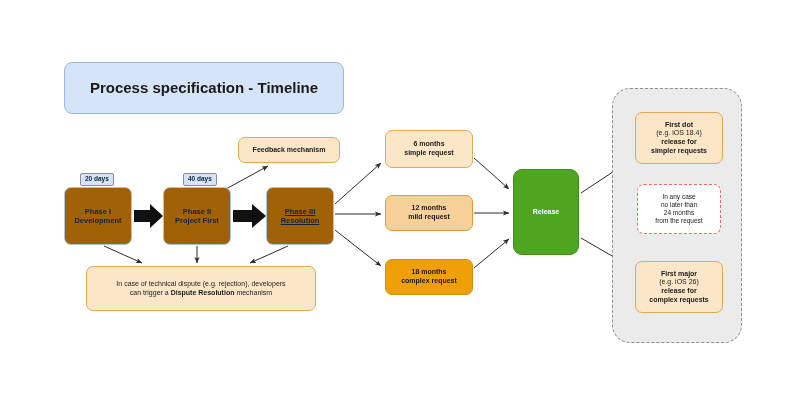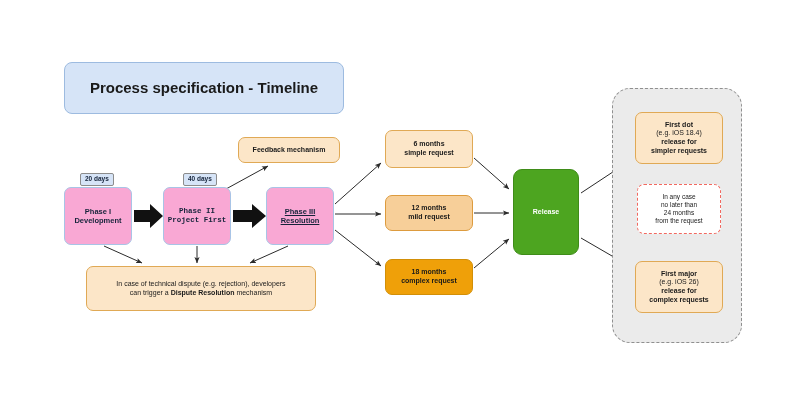--- a/index.html
+++ b/index.html
@@ -44,29 +44,29 @@
     border: 1px solid #9dbbe0;
     border-radius: 8px;
     font-size: 15px;
     font-weight: bold;
     color: #1a1a1a;
   }
 
   
   .phase {
     width: 68px; height: 58px;
-    background: #f9a8d4;
+    background: #a16207;
     border: 1px solid #a8c4e6;
     border-radius: 7px;
     font-size: 7.5px;
     font-weight: bold;
     color: #15233a;
   }
   #phase-1 { left: 64px;  top: 187px; }
-  #phase-2 { left: 163px; top: 187px; font-family: Liberation Mono, monospace; }
+  #phase-2 { left: 163px; top: 187px; }
   #phase-3 { left: 266px; top: 187px; text-decoration: underline; }
 
   
   .day-badge {
     height: 13px;
     padding: 0 4px;
     background: #d6e4f7;
     border: 1px solid #8c8c8c;
     border-radius: 2px;
     font-size: 6.5px;

